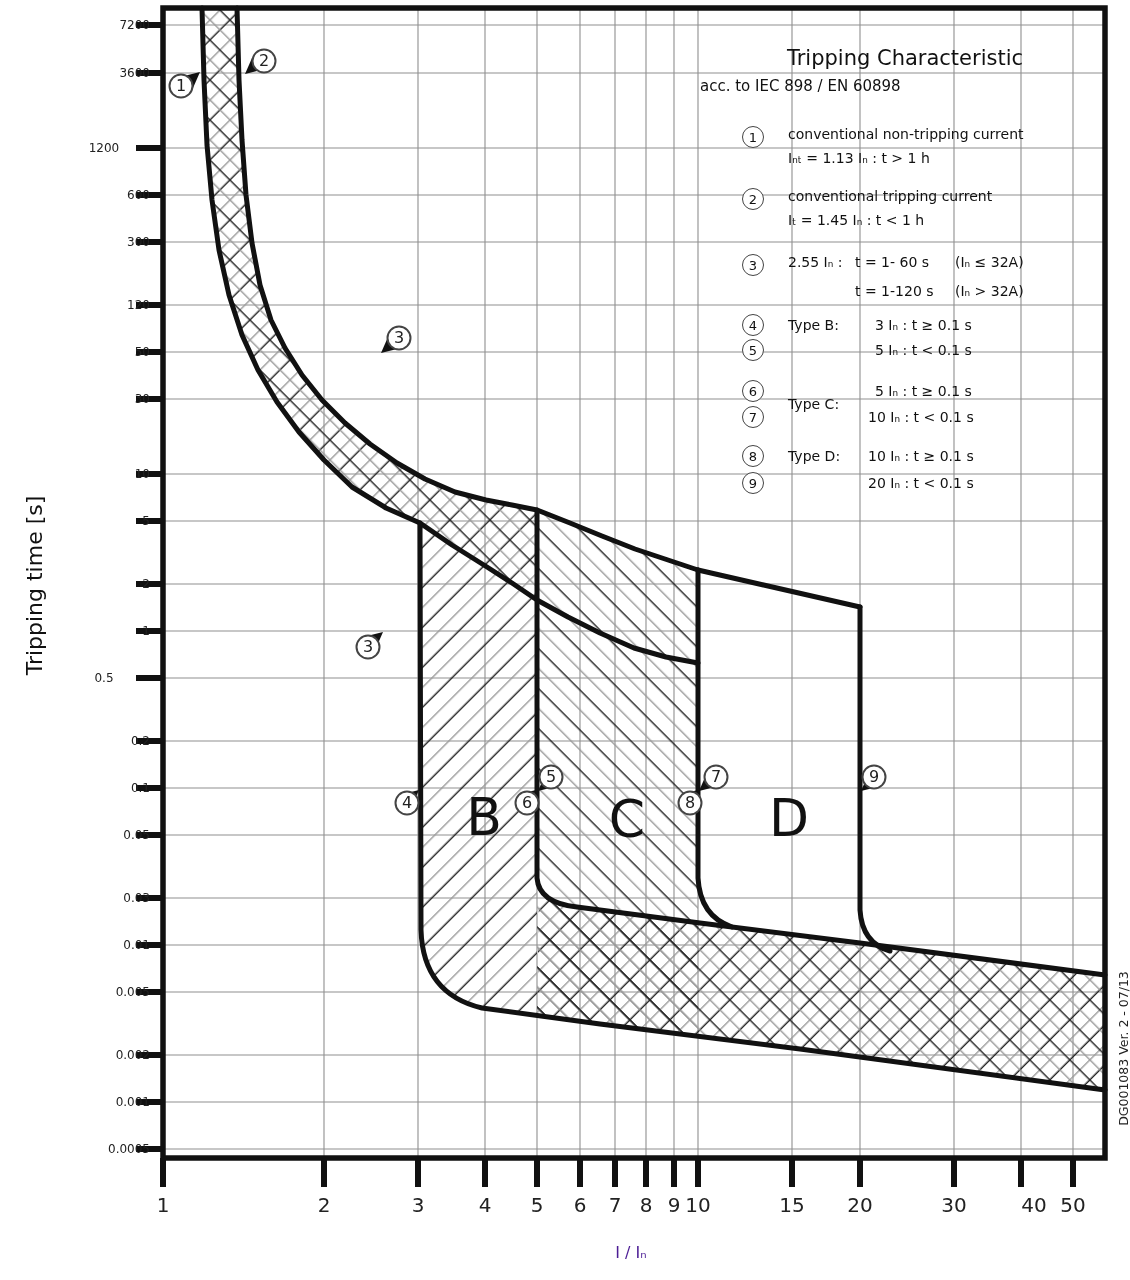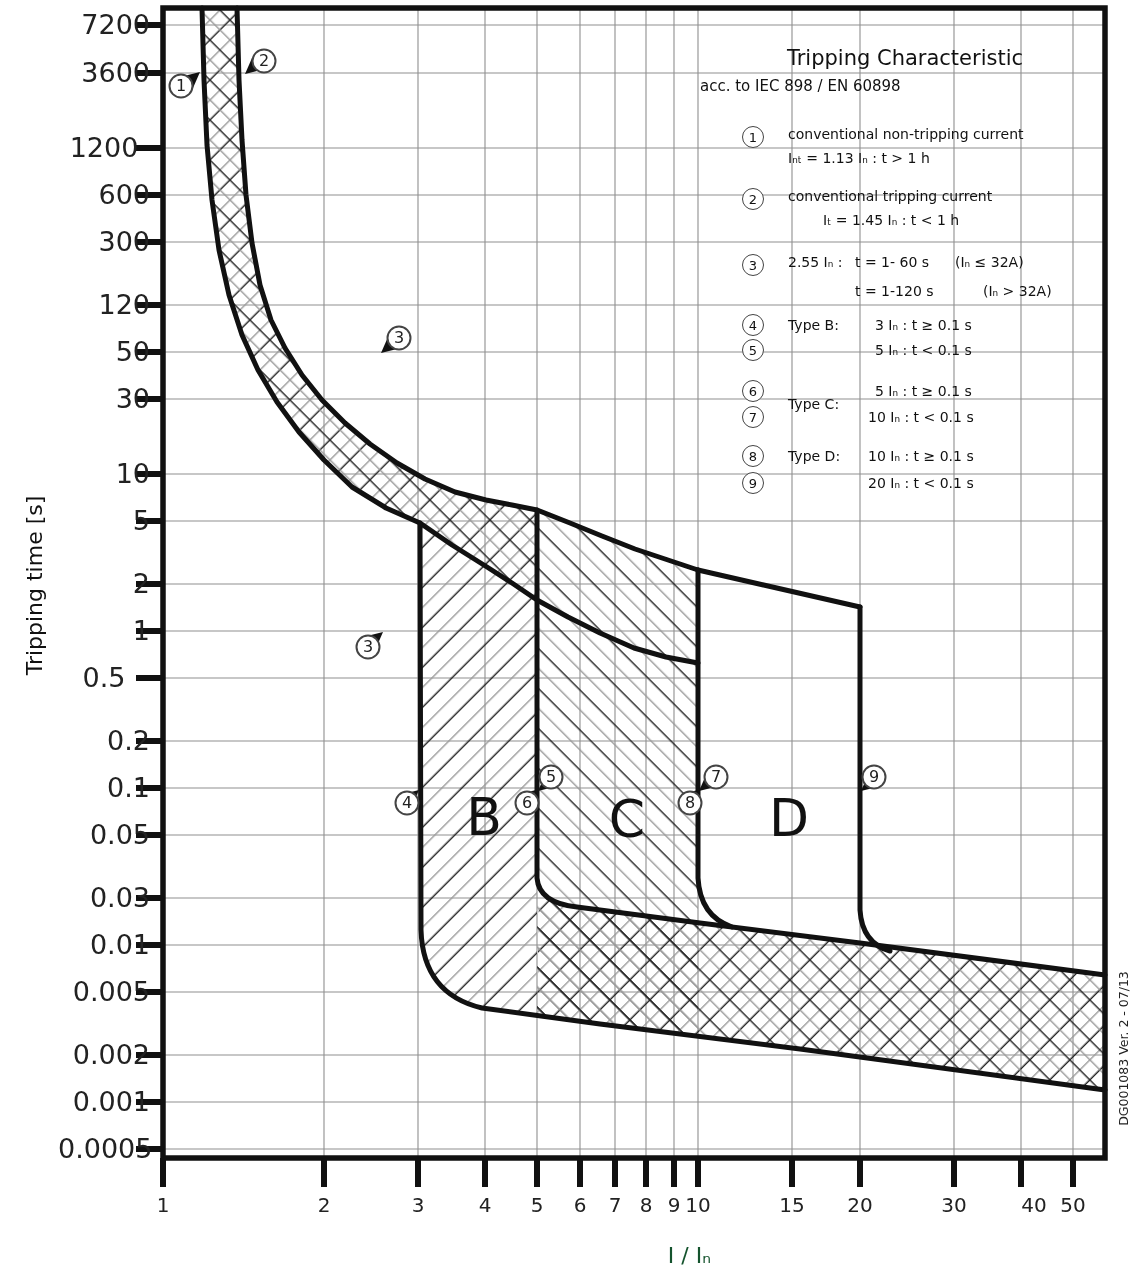--- a/index.html
+++ b/index.html
@@ -1,24 +1,24 @@
 <!DOCTYPE html>
 <html><head>
 <meta charset="utf-8">
 <style>
   html,body{margin:0;padding:0;background:#ffffff;}
   body{width:1130px;height:1280px;position:relative;font-family:"DejaVu Sans",sans-serif;color:#1a1a1a;overflow:hidden;}
   #stage{position:absolute;left:0;top:0;width:1130px;height:1280px;}
   svg{position:absolute;left:0;top:0;}
-  .ylab{position:absolute;width:92px;text-align:right;font-size:27px;line-height:26px;color:#222;}
+  .ylab{position:absolute;width:92px;text-align:right;font-size:12px;line-height:26px;color:#222;}
   .xlab{position:absolute;width:80px;text-align:center;font-size:20px;line-height:26px;color:#222;}
   .pm{position:absolute;width:26px;height:26px;text-align:center;line-height:26px;font-size:16px;color:#222;}
   .region-letter{position:absolute;font-size:52px;color:#111;transform:translate(-50%,-50%);letter-spacing:0;}
   .axis-title-y{position:absolute;left:-96px;top:573px;width:260px;text-align:center;font-size:22px;color:#111;transform:rotate(-90deg);}
-  .axis-title-x{position:absolute;left:551px;top:1243px;width:160px;text-align:right;font-size:22px;color:#14532d;}
+  .axis-title-x{position:absolute;left:551px;top:1243px;width:160px;text-align:center;font-size:16px;color:#4c1d95;}
   .side-note{position:absolute;left:1028px;top:1041px;width:190px;text-align:center;font-size:12.5px;color:#222;transform:rotate(-90deg);}
   .lg-title{position:absolute;left:700px;top:46px;width:410px;text-align:center;font-size:21px;color:#111;}
   .lg-sub{position:absolute;left:700px;top:77px;width:410px;text-align:left;font-size:15px;color:#111;}
   .lg-row{position:absolute;left:742px;width:385px;height:58px;font-size:14px;color:#111;}
   .lg-circle{position:absolute;left:0;width:22px;height:22px;border:1.6px solid #444;border-radius:50%;text-align:center;line-height:22px;font-size:13px;background:#fff;box-sizing:border-box;}
   .lg-t{position:absolute;white-space:nowrap;line-height:20px;}
 </style>
 </head>
 <body>
 
@@ -231,29 +231,29 @@
   <div class="lg-sub">acc. to IEC 898 / EN 60898</div>
 
   <div class="lg-row" style="top:124px;">
     <span class="lg-circle" style="top:2px;">1</span>
     <span class="lg-t" style="left:46px;top:0;">conventional non-tripping current</span>
     <span class="lg-t" style="left:46px;top:24px;">Iₙₜ  = 1.13 Iₙ :  t &gt; 1 h</span>
   </div>
   <div class="lg-row" style="top:186px;">
     <span class="lg-circle" style="top:2px;">2</span>
     <span class="lg-t" style="left:46px;top:0;">conventional tripping current</span>
-    <span class="lg-t" style="left:46px;top:24px;margin-left:35px;">Iₜ  = 1.45 Iₙ :  t &lt; 1 h</span>
+    <span class="lg-t" style="left:46px;top:24px;">Iₜ  = 1.45 Iₙ :  t &lt; 1 h</span>
   </div>
   <div class="lg-row" style="top:250px;">
     <span class="lg-circle" style="top:4px;">3</span>
     <span class="lg-t" style="left:46px;top:2px;">2.55 Iₙ :</span>
     <span class="lg-t" style="left:113px;top:2px;">t = 1- 60 s</span>
     <span class="lg-t" style="left:213px;top:2px;">(Iₙ ≤ 32A)</span>
     <span class="lg-t" style="left:113px;top:31px;">t = 1-120 s</span>
-    <span class="lg-t" style="left:213px;top:31px;margin-left:28px;">(Iₙ &gt; 32A)</span>
+    <span class="lg-t" style="left:213px;top:31px;">(Iₙ &gt; 32A)</span>
   </div>
   <div class="lg-row" style="top:314px;">
     <span class="lg-circle" style="top:0;">4</span>
     <span class="lg-t" style="left:46px;top:1px;">Type B:</span>
     <span class="lg-t" style="left:133px;top:1px;">3 Iₙ  : t ≥ 0.1 s</span>
   </div>
   <div class="lg-row" style="top:339px;">
     <span class="lg-circle" style="top:0;">5</span>
     <span class="lg-t" style="left:133px;top:1px;">5 Iₙ  : t &lt; 0.1 s</span>
   </div>

